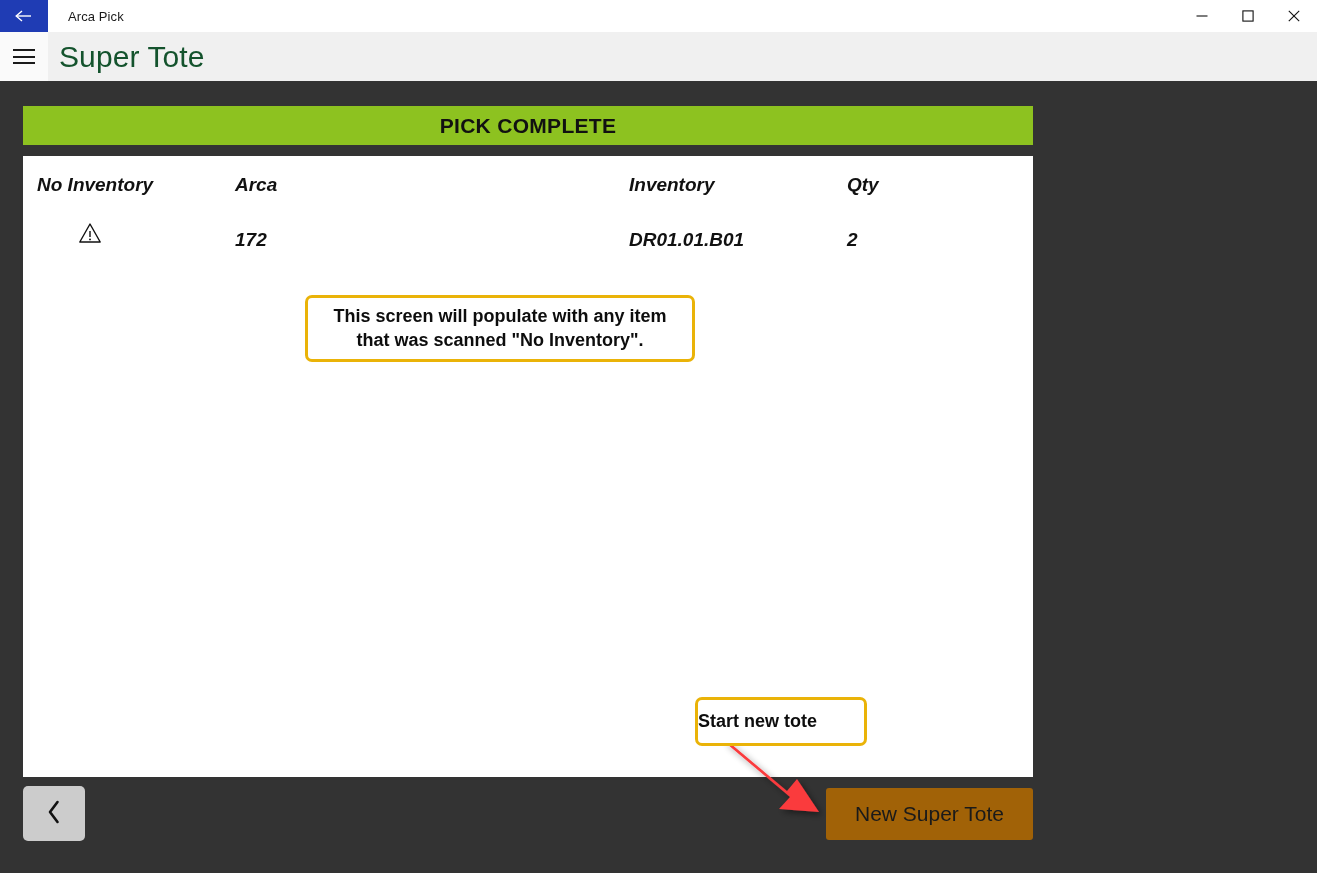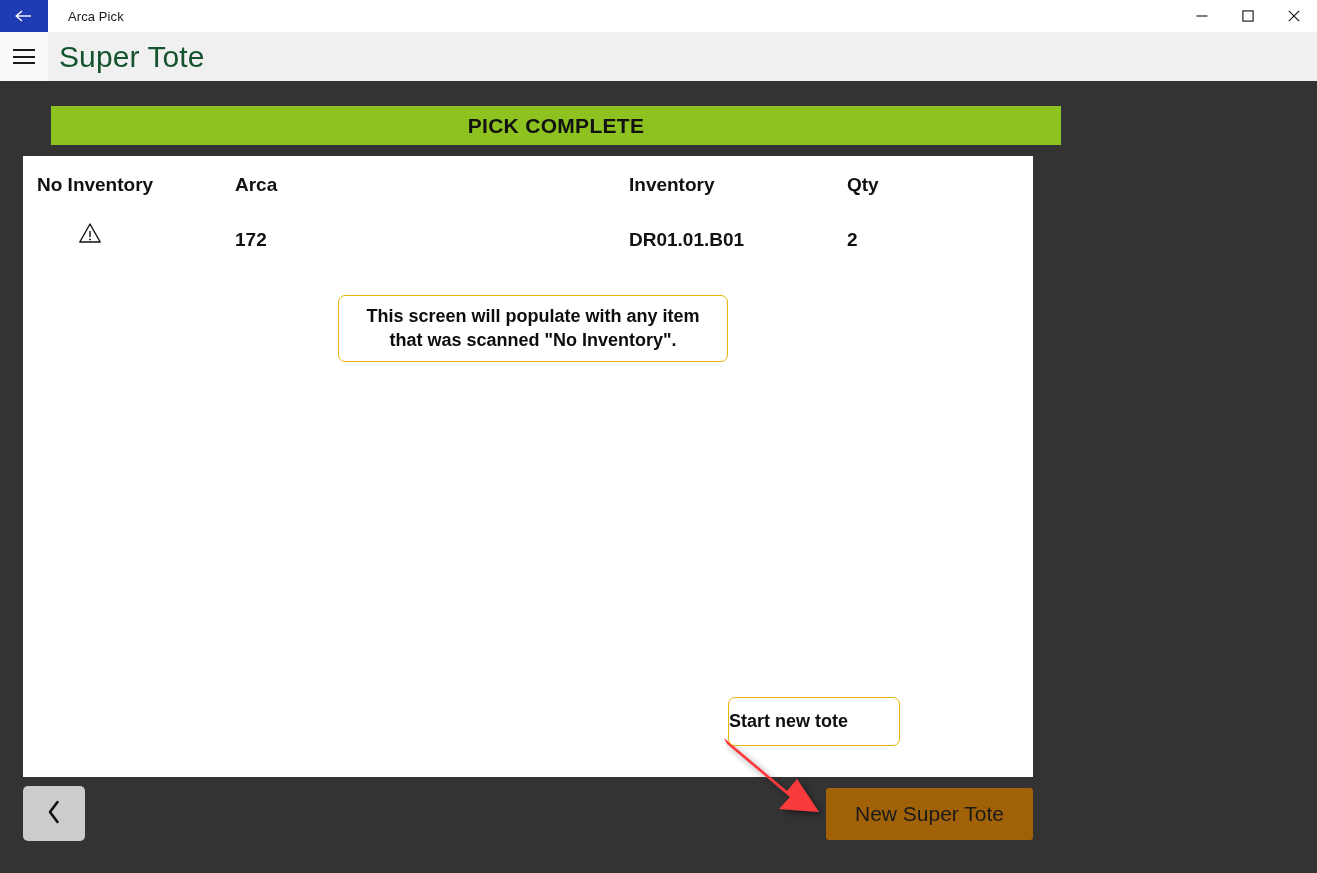--- a/index.html
+++ b/index.html
@@ -108,30 +108,30 @@
     width: 1010px;
     height: 39px;
     background: #8dc220;
     display: flex;
     align-items: center;
     justify-content: center;
     font-size: 21px;
     font-weight: bold;
     color: #111111;
     letter-spacing: .3px;
-    margin-left: 28px;
   }
 
   
   .panel {
     position: absolute;
     left: 23px; top: 156px;
     width: 1010px;
     height: 621px;
     background: #ffffff;
+    font-style: italic;
   }
 
   .table { position: absolute; left: 0; top: 0; width: 1010px; }
   .trow {
     position: relative;
     height: 55px;
     width: 1010px;
   }
   .cell {
     position: absolute;
@@ -180,32 +180,31 @@
     cursor: pointer;
     display: flex;
     align-items: center;
     justify-content: center;
   }
 
   
   .callout {
     position: absolute;
     background: #ffffff;
-    border: 1px solid #eab308;
+    border: 3px solid #eab308;
     border-radius: 7px;
     display: flex;
     align-items: center;
     justify-content: center;
     text-align: center;
     font-size: 18px;
     font-weight: bold;
     color: #0d0d0d;
     line-height: 1.33;
     padding: 4px 10px;
-    margin-left: 33px;
   }
   .callout-note {
     left: 305px; top: 295px;
     width: 390px; height: 67px;
   }
   .callout-tote {
     left: 695px; top: 697px;
     width: 172px; height: 49px;
     justify-content: flex-start;
     padding-left: 0;

